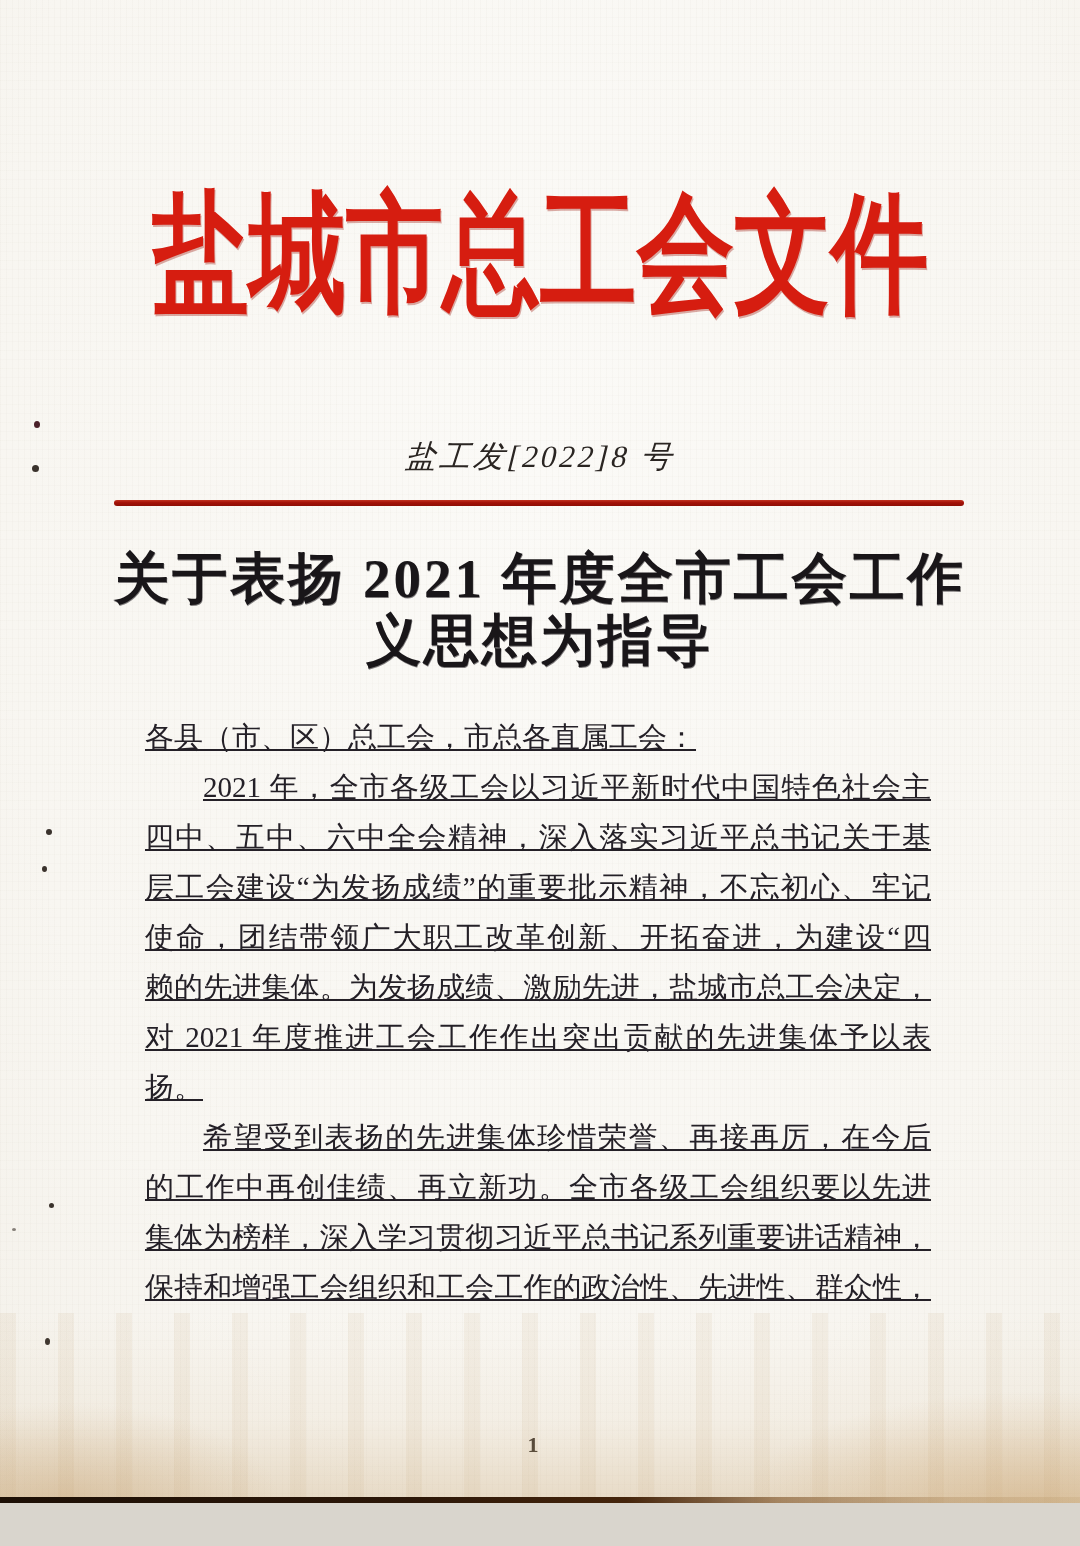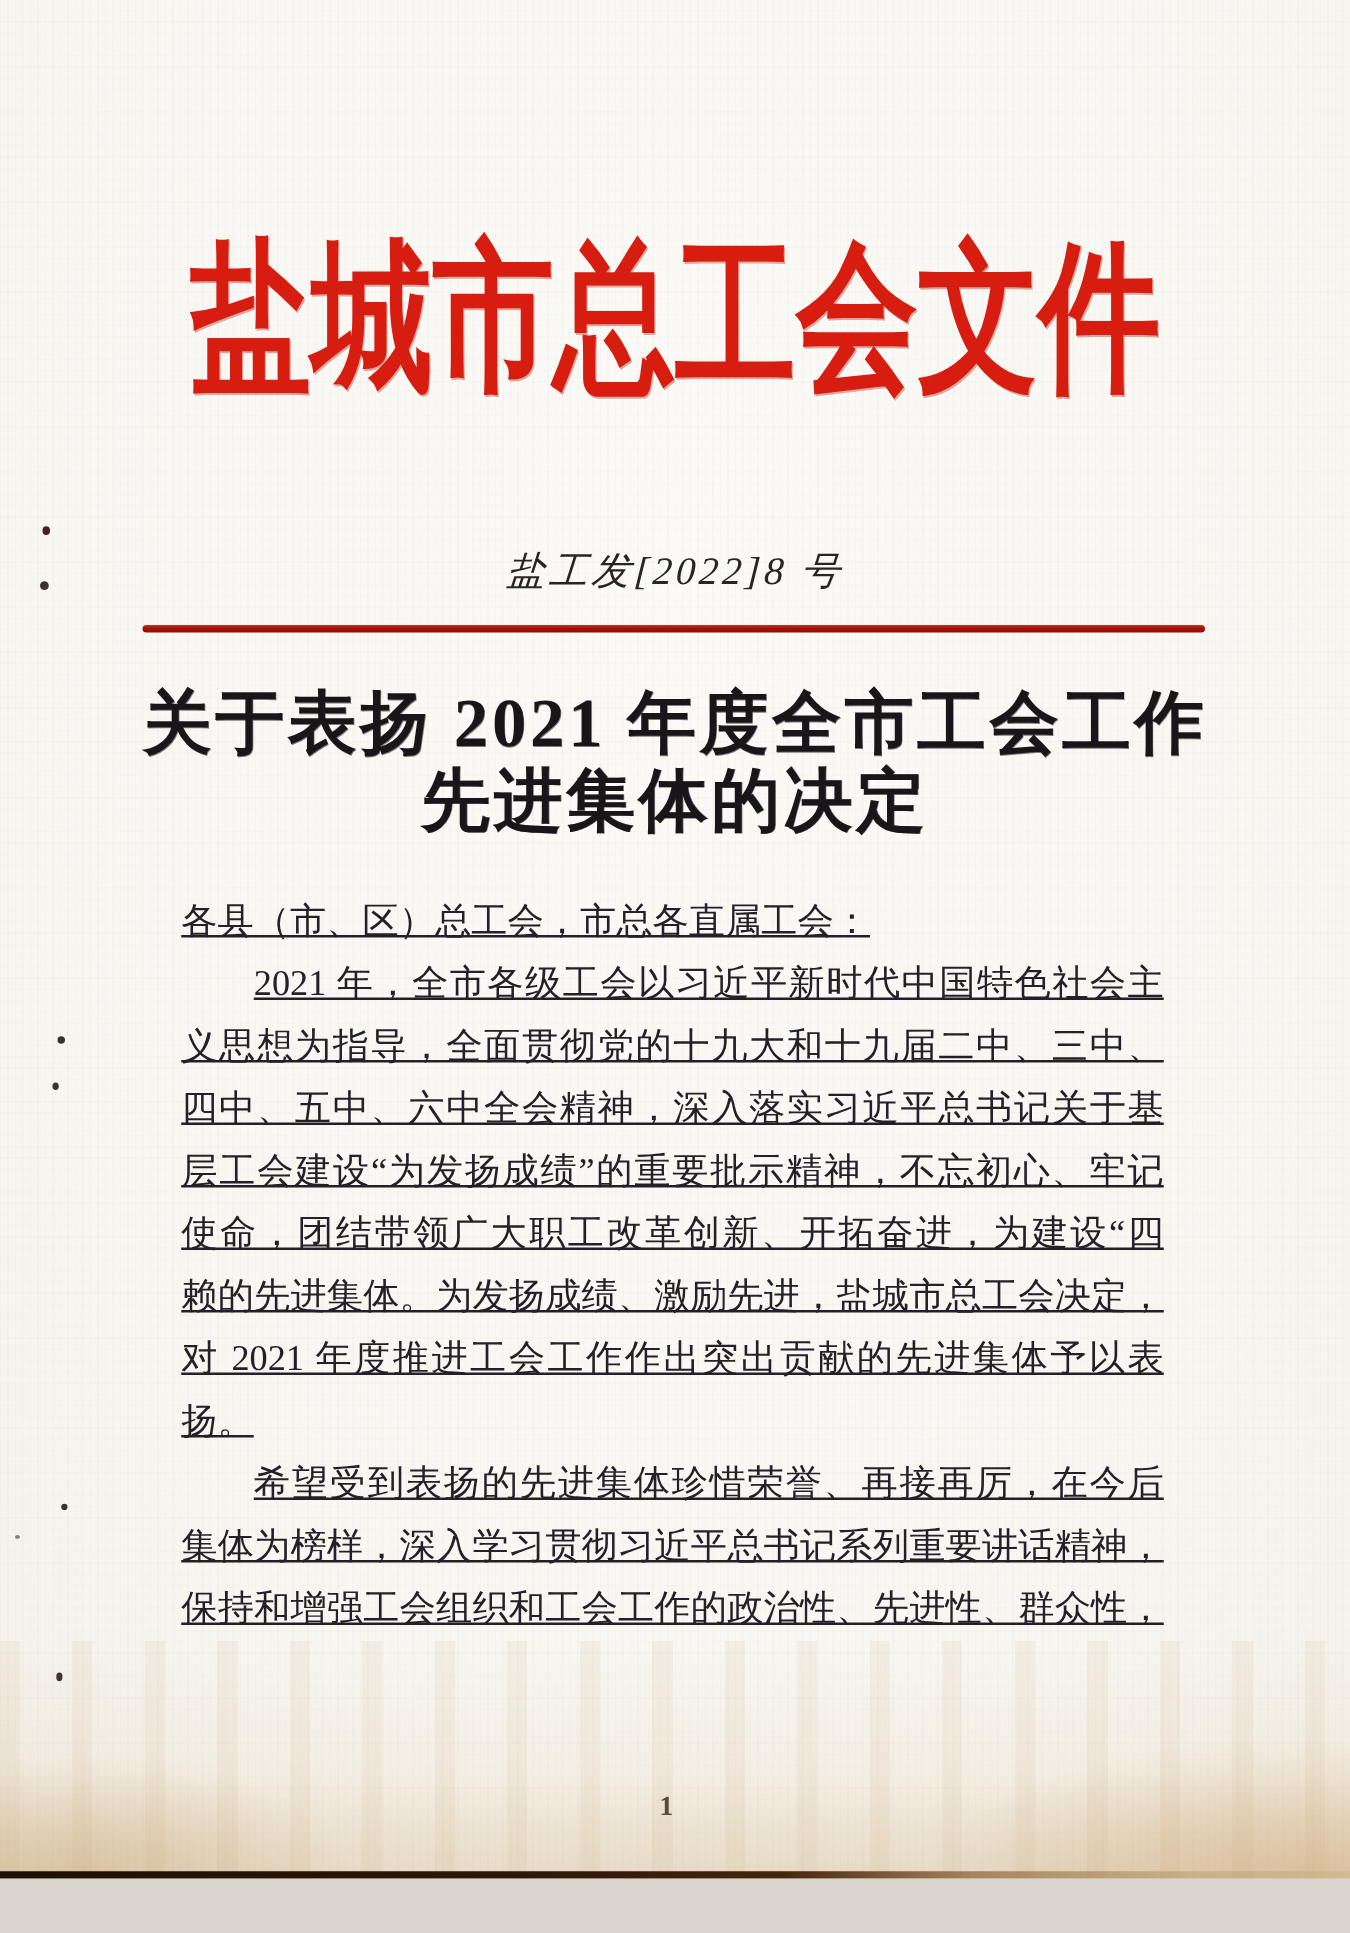--- a/index.html
+++ b/index.html
@@ -154,34 +154,34 @@
   <div class="grain"></div>
 
   <h1 class="org-header">盐城市总工会文件</h1>
 
   <div class="doc-number">盐工发[2022]8 号</div>
 
   <div class="red-divider"></div>
 
   <div class="doc-title">
     <div>关于表扬 2021 年度全市工会工作</div>
-    <div>先进集体的决定</div>
+    <div>义思想为指导</div>
   </div>
 
   <div class="body-block">
       <div class="body-line">各县（市、区）总工会，市总各直属工会：</div>
       <div class="body-line indent fill">2021 年，全市各级工会以习近平新时代中国特色社会主</div>
-      <div class="body-line fill">义思想为指导，全面贯彻党的十九大和十九届二中、三中、</div>
       <div class="body-line fill">四中、五中、六中全会精神，深入落实习近平总书记关于基</div>
       <div class="body-line fill">层工会建设“为发扬成绩”的重要批示精神，不忘初心、牢记</div>
       <div class="body-line fill">使命，团结带领广大职工改革创新、开拓奋进，为建设“四</div>
       <div class="body-line fill">赖的先进集体。为发扬成绩、激励先进，盐城市总工会决定，</div>
       <div class="body-line fill">对 2021 年度推进工会工作作出突出贡献的先进集体予以表</div>
       <div class="body-line">扬。</div>
       <div class="body-line indent fill">希望受到表扬的先进集体珍惜荣誉、再接再厉，在今后</div>
+      <div class="body-line fill">的工作中再创佳绩、再立新功。全市各级工会组织要以先进</div>
       <div class="body-line fill">集体为榜样，深入学习贯彻习近平总书记系列重要讲话精神，</div>
       <div class="body-line fill">保持和增强工会组织和工会工作的政治性、先进性、群众性，</div>
     </div>
 
   <div class="page-number">1</div>
 
   <span class="speck s1"></span>
   <span class="speck s2"></span>
   <span class="speck s3"></span>
   <span class="speck s4"></span>

